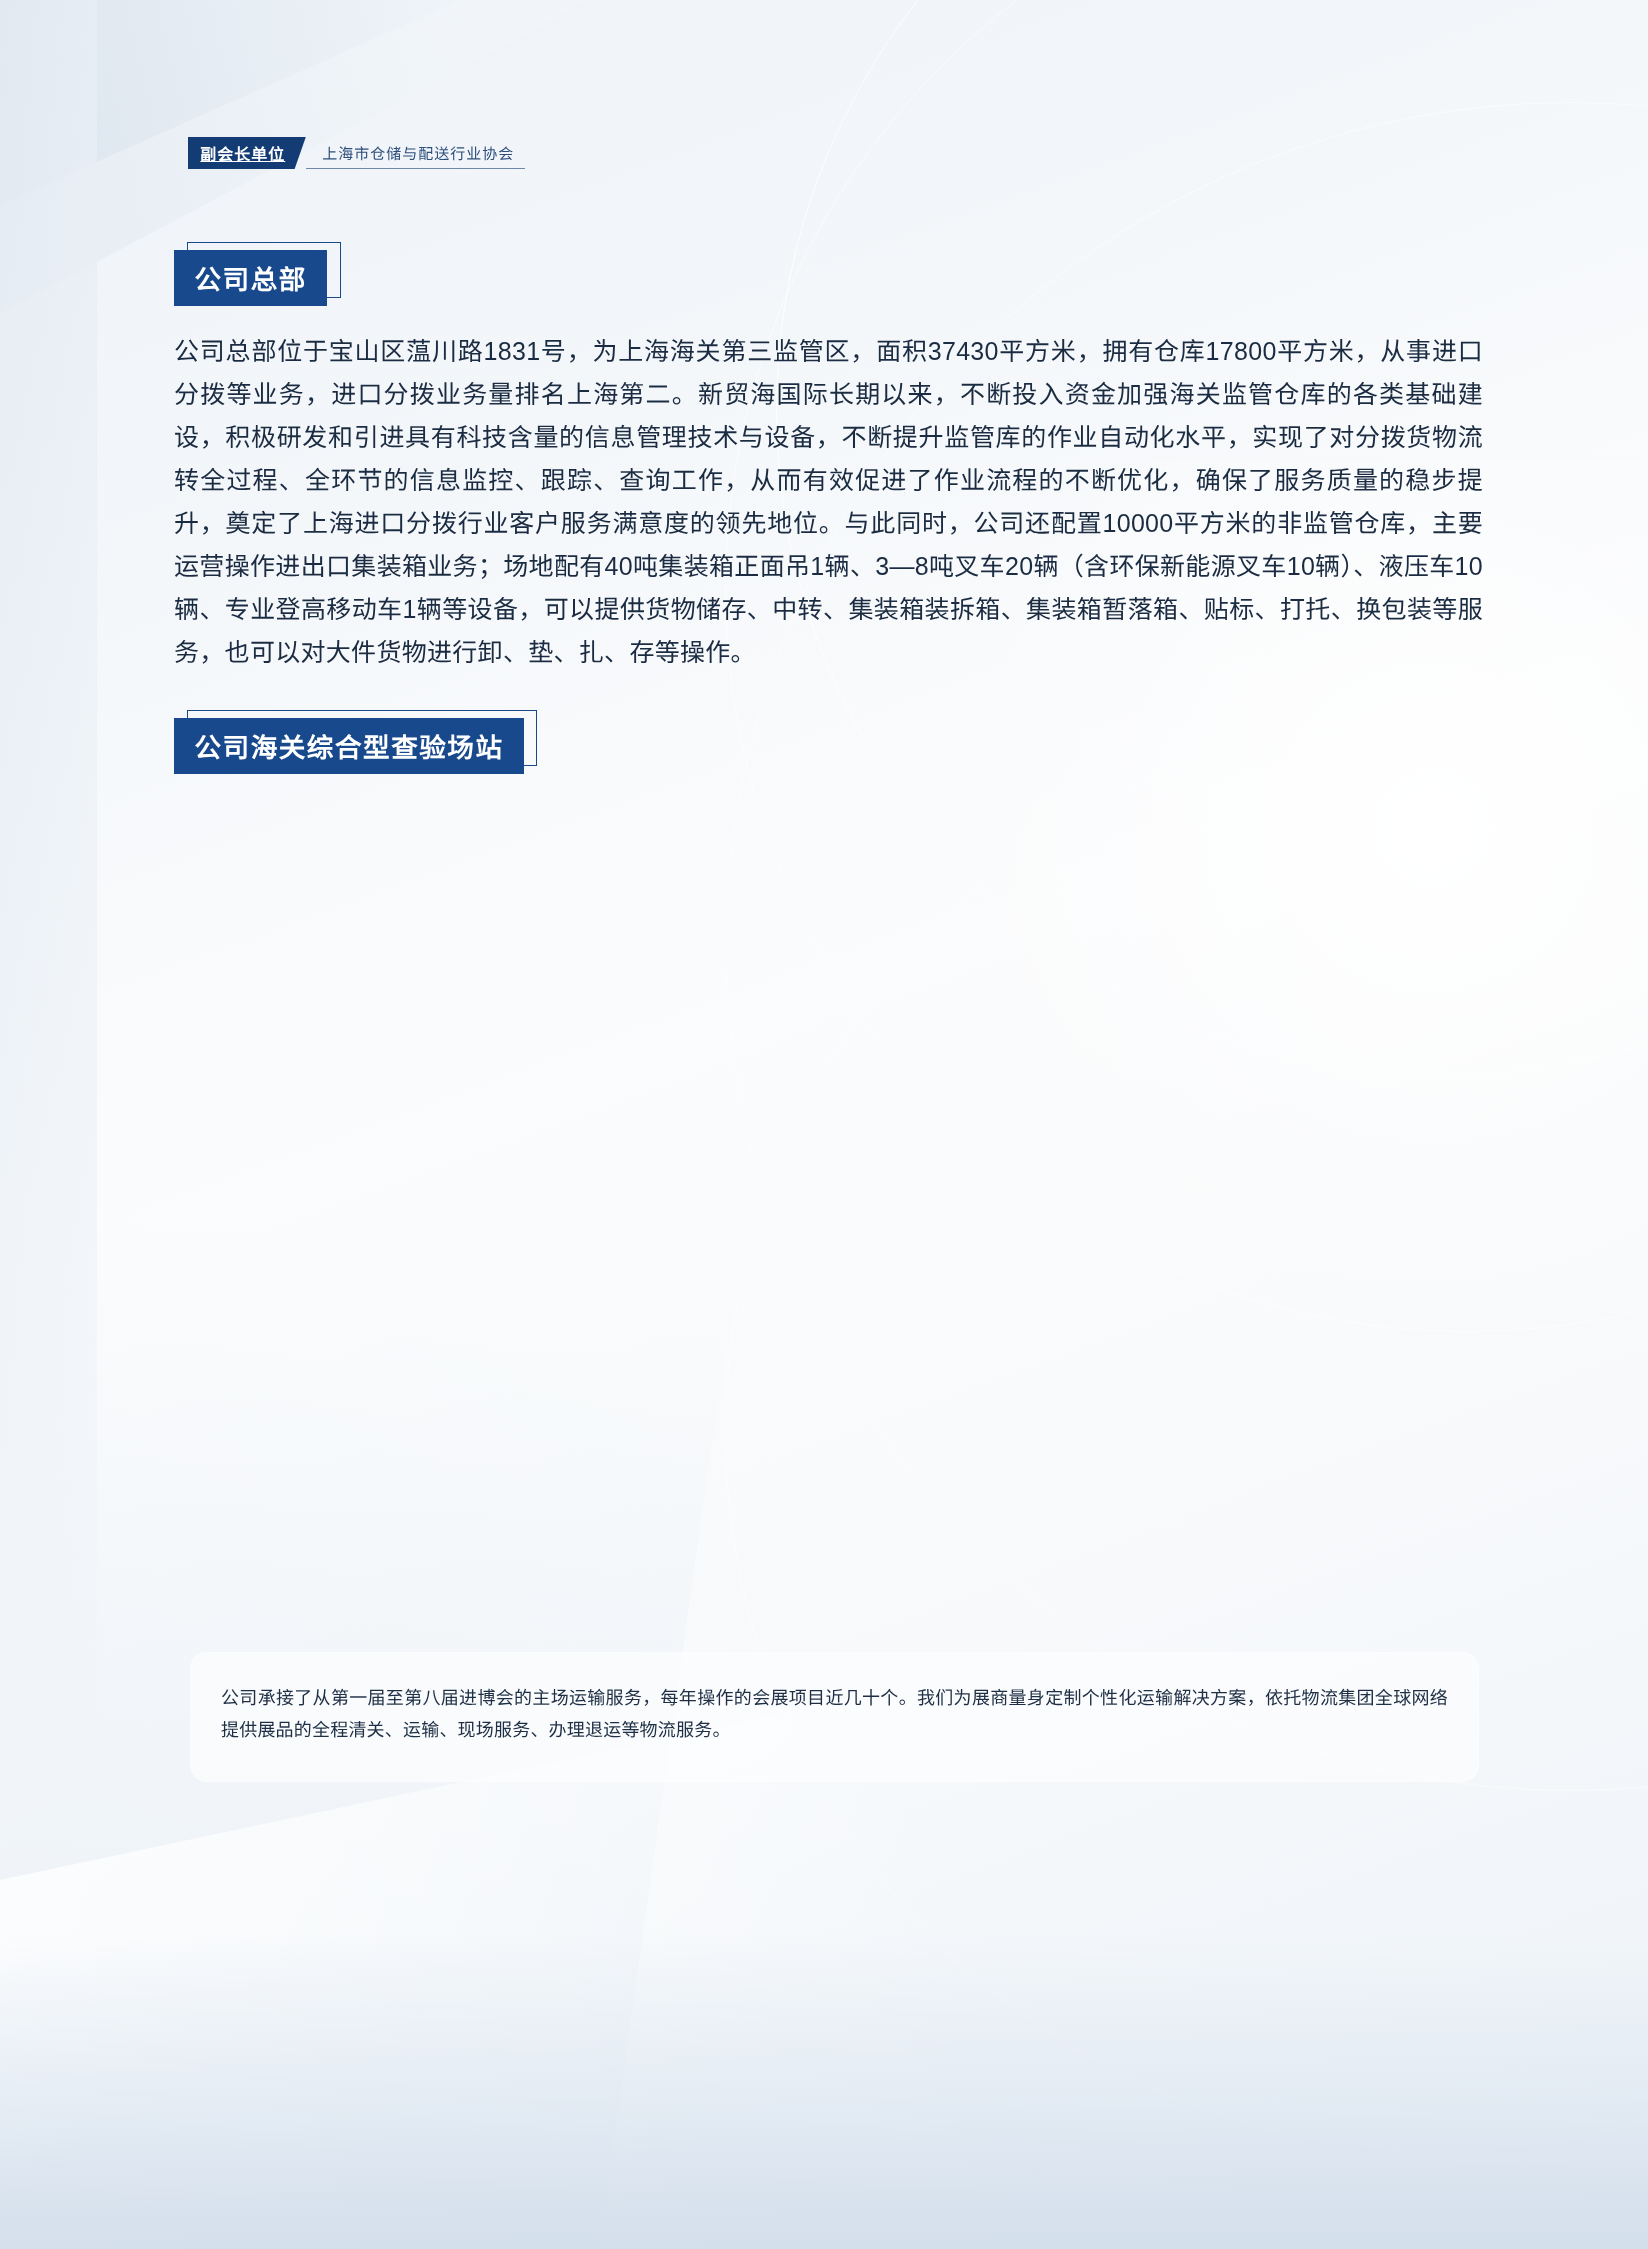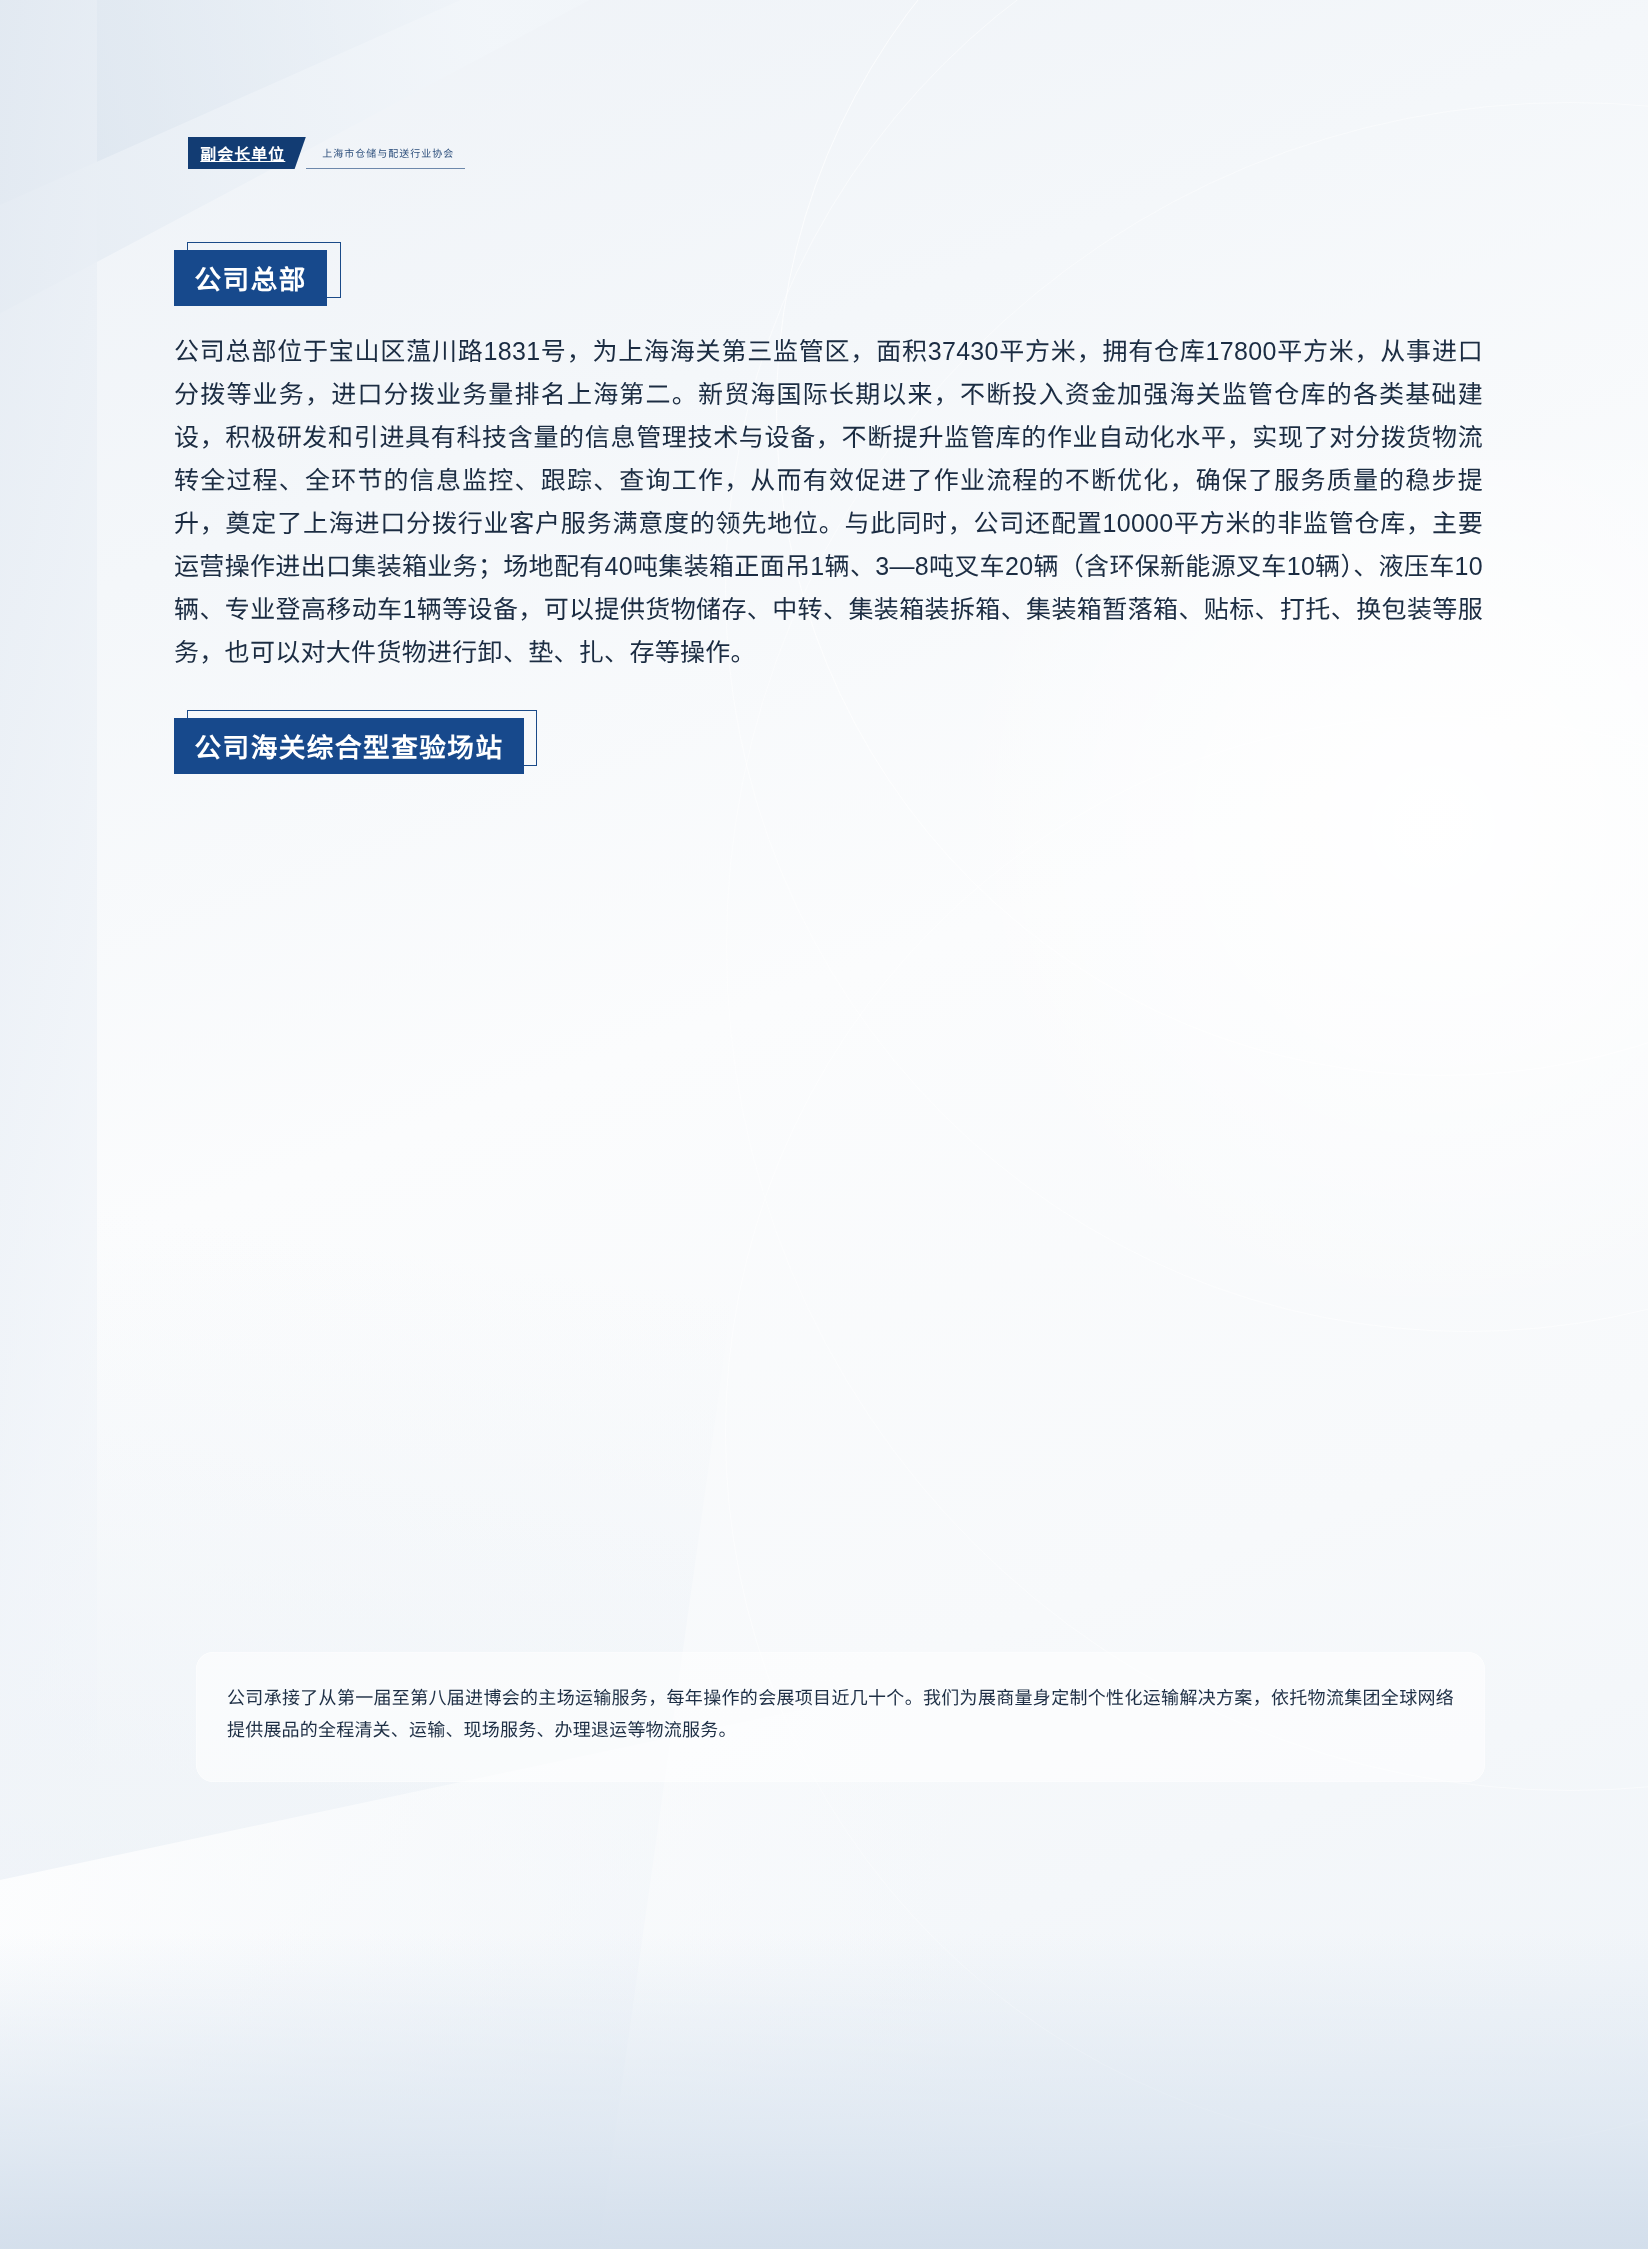--- a/index.html
+++ b/index.html
@@ -90,21 +90,21 @@
     align-items: center;
     padding: 0 13.3px 0 12.3px;
     font-weight: 700;
     clip-path: polygon(0 0, 100% 0, calc(100% - 11.2px) 100%, 0 100%);
     padding-right: 20.5px;
     text-decoration: underline;
   }
   .runhead .sub {
     border-bottom: 1px solid #6d88ab;
     color: #2d4f7c;
-    font-size: 10px;
+    font-size: 15px;
     letter-spacing: 1px;
     display: flex;
     align-items: center;
     padding: 0 11.2px 0 16.4px;
   }
 
   
   .content {
     position: absolute;
     left: 174px;
@@ -147,21 +147,21 @@
     font-size: 25px;
     line-height: 1.72;
     letter-spacing: 0.3px;
     text-align: justify;
     text-justify: inter-ideograph;
   }
 
   
   .notecard {
     position: absolute;
-    left: 196px;
+    left: 190px;
     top: 1652px;
     width: 1289px;
     background: rgba(255,255,255,0.55);
     border-radius: 17.4px;
     box-shadow: 0 0 0 0.5px rgba(255,255,255,0.8) inset;
     padding: 30px 31px 36px 31px;
     box-sizing: border-box;
   }
   .notecard p {
     margin: 0;

